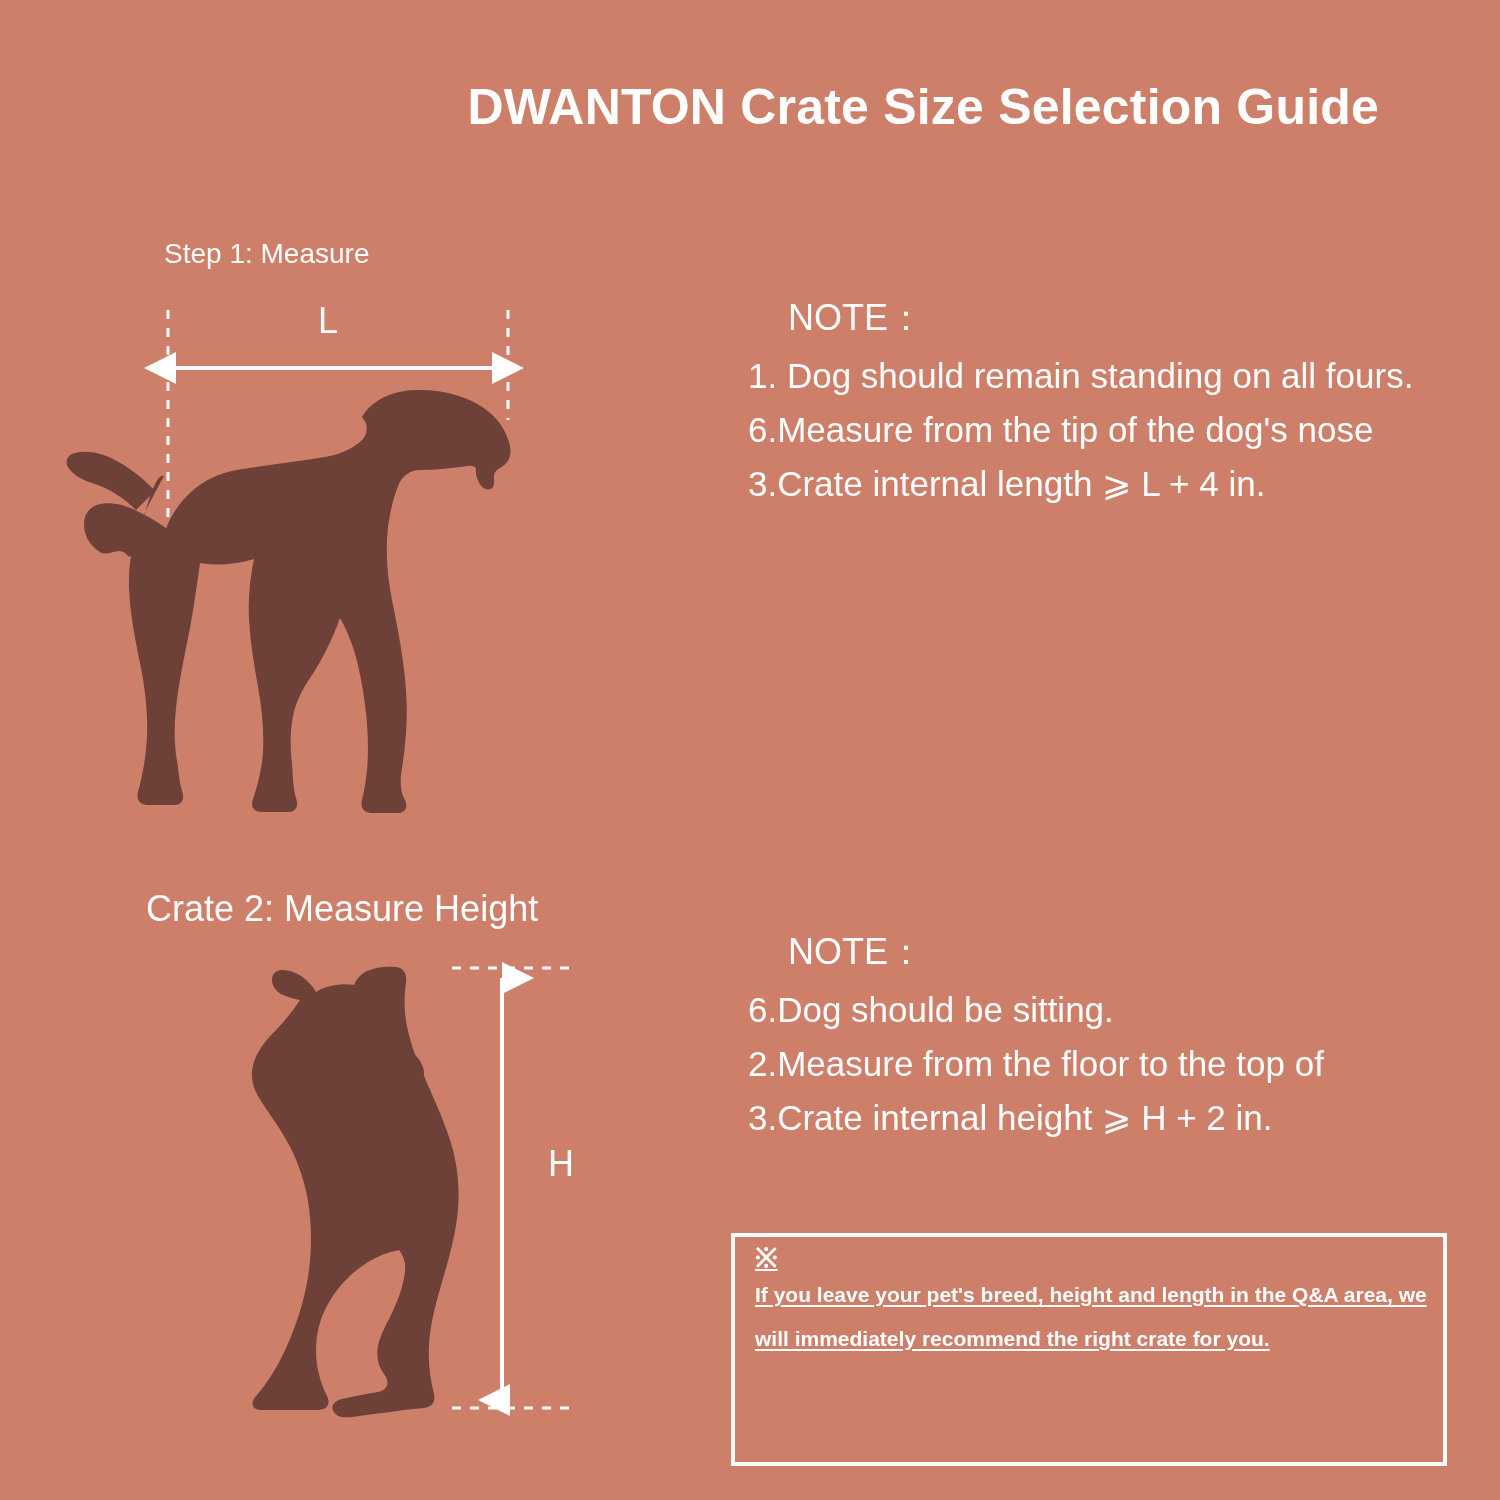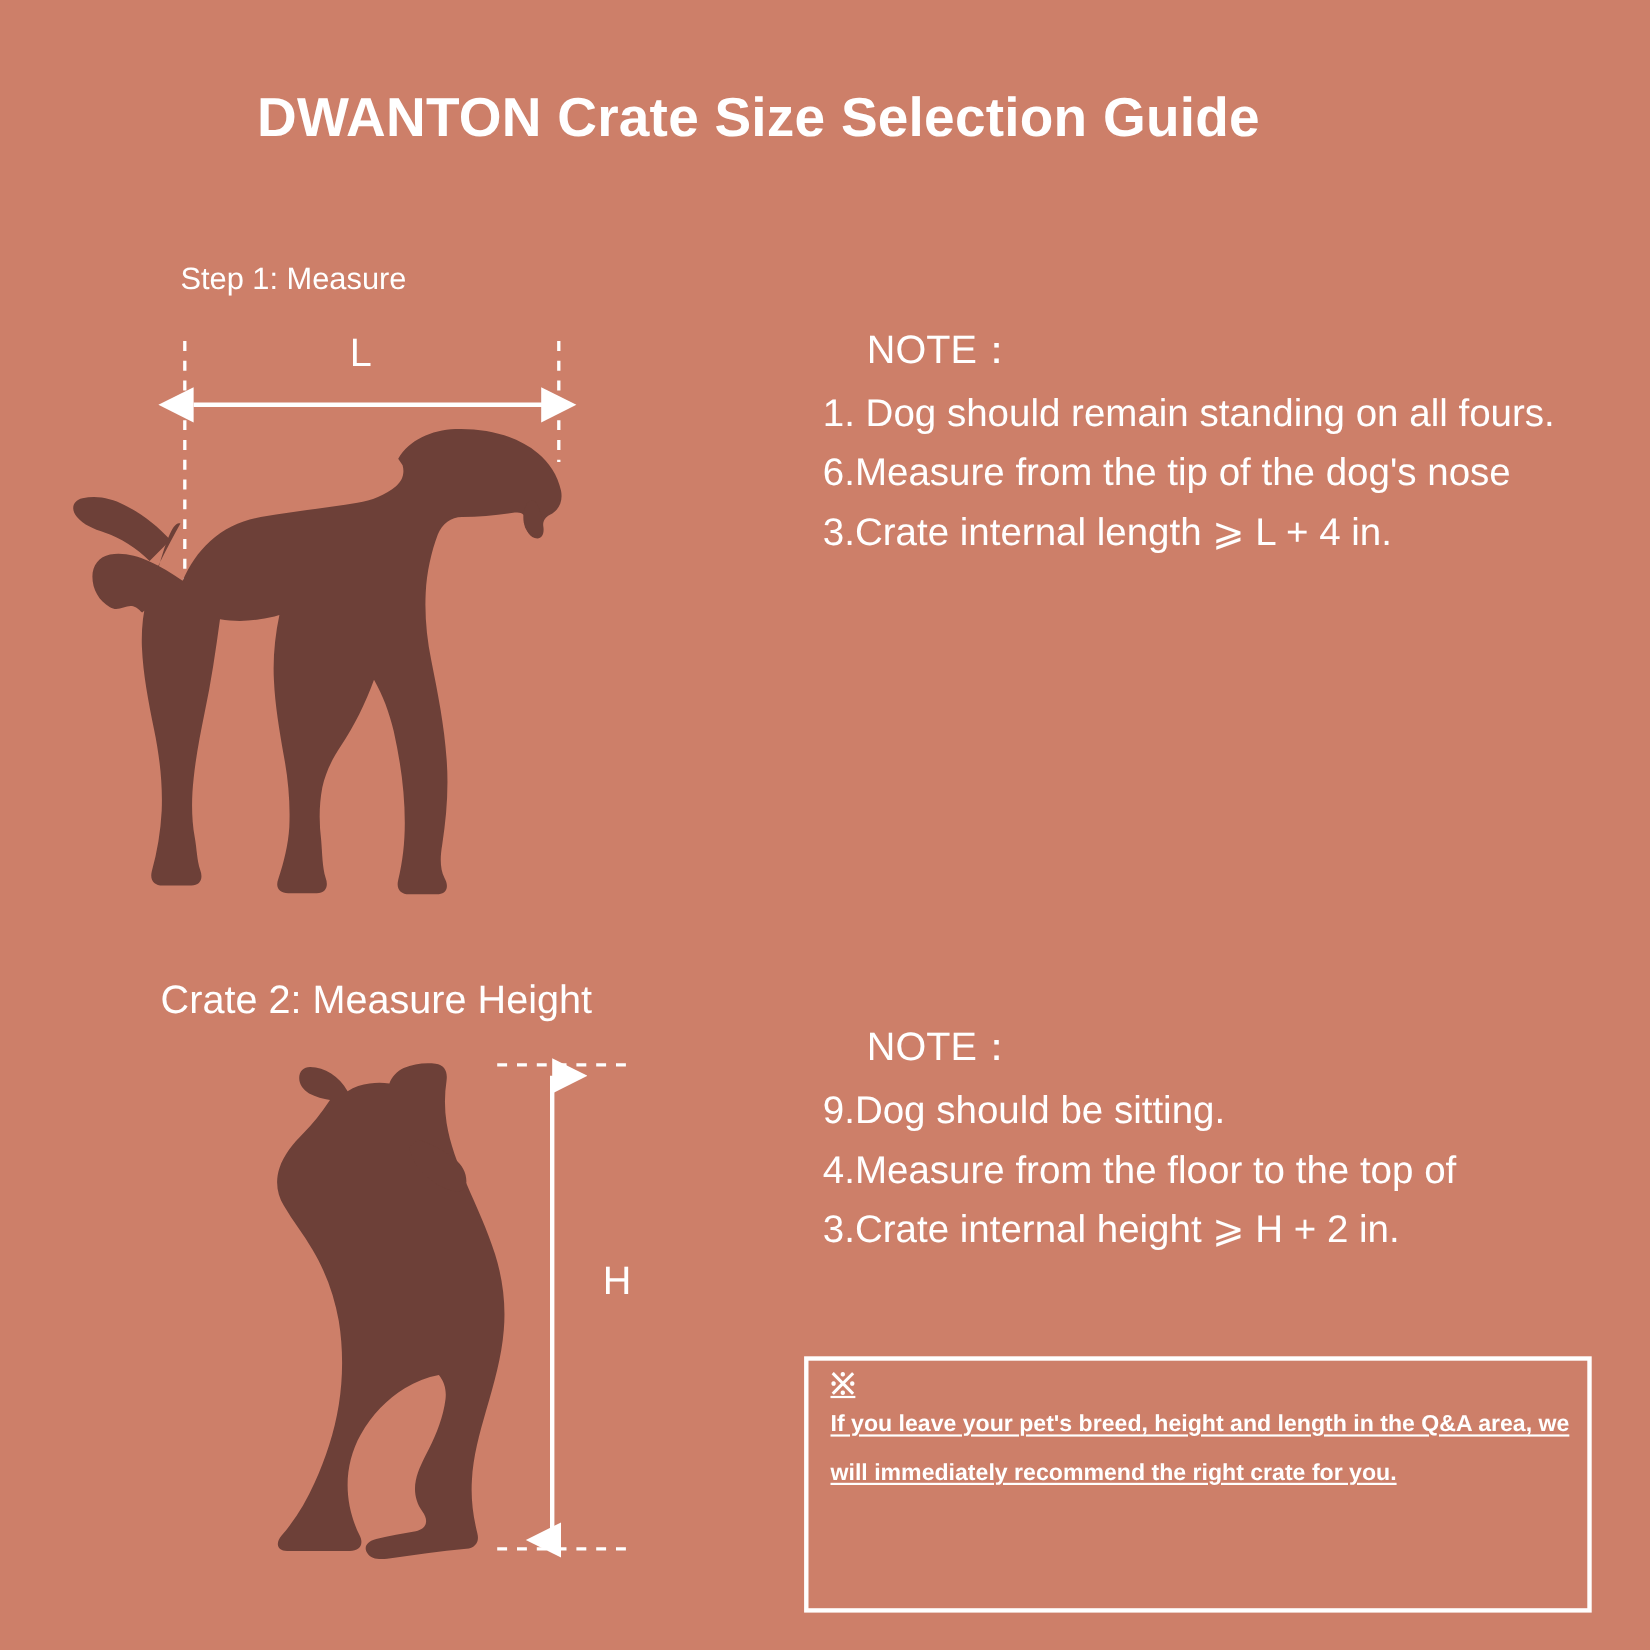--- a/index.html
+++ b/index.html
@@ -18,21 +18,21 @@
   .page {
     position: relative;
     width: 1500px;
     height: 1500px;
   }
   .title {
     position: absolute;
     top: 78px;
     left: 0;
     width: 1379px;
-    text-align: center;
+    text-align: right;
     font-size: 50px;
     font-weight: bold;
     letter-spacing: 0.2px;
     color: #ffffff;
   }
 
   
   .step1-label {
     position: absolute;
     top: 238px;
@@ -296,22 +296,22 @@
 
   <div class="note-block" id="note1">
     <div class="note-head">NOTE：</div>
     <div class="note-line">1. Dog should remain standing on all fours.</div>
     <div class="note-line">6.Measure from the tip of the dog's nose</div>
     <div class="note-line">3.Crate internal length ⩾ L + 4 in.</div>
   </div>
 
   <div class="note-block" id="note2">
     <div class="note-head">NOTE：</div>
-    <div class="note-line">9.Dog should be sitting.</div>
-    <div class="note-line">4.Measure from the floor to the top of</div>
+    <div class="note-line">6.Dog should be sitting.</div>
+    <div class="note-line">2.Measure from the floor to the top of</div>
     <div class="note-line">3.Crate internal height ⩾ H + 2 in.</div>
   </div>
 
   <div class="callout">
     <div class="callout-mark">※</div>
     <div class="callout-text">If you leave your pet's breed, height and length in the Q&amp;A area, we will immediately recommend the right crate for you.</div>
   </div>
 
 </div>
 

